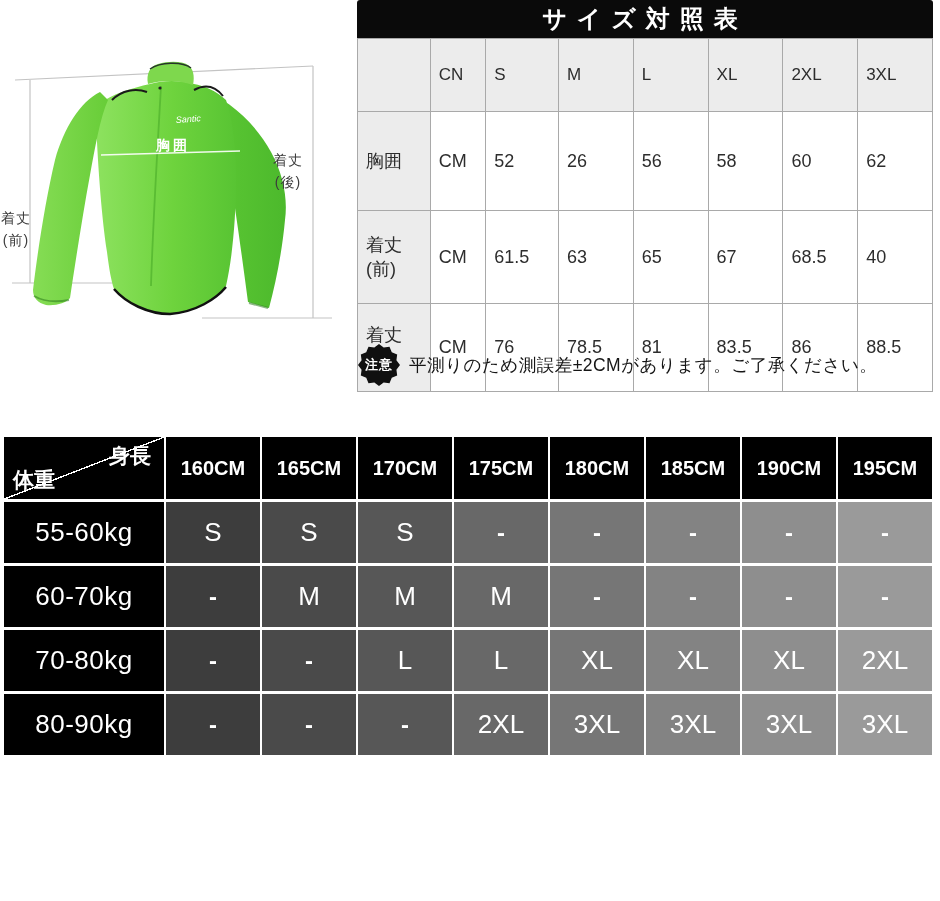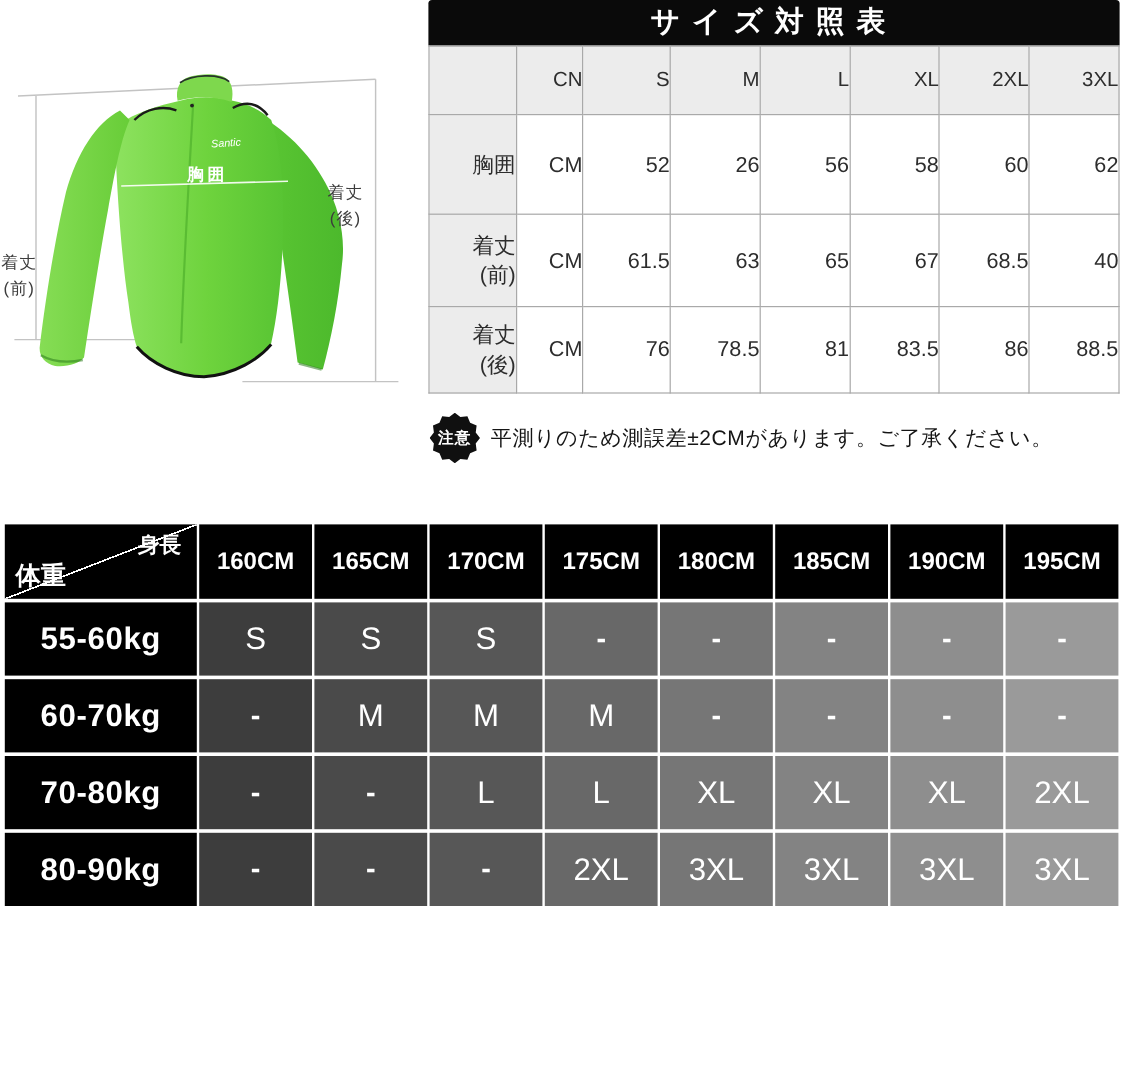--- a/index.html
+++ b/index.html
@@ -20,22 +20,22 @@
 
   
   .size-panel{position:absolute;left:357px;top:0;width:576px;}
   .size-title{
     background:#0a0a0a;color:#ffffff;height:38px;line-height:38px;
     text-align:center;font-size:24px;font-weight:bold;letter-spacing:10px;
     border-radius:3px 3px 0 0;
   }
   table.size-table{border-collapse:collapse;width:576px;table-layout:fixed;}
   .size-table th,.size-table td{
-    border:1px solid #a9a9a9;text-align:right;vertical-align:middle;
-    font-size:18px;color:#2d2d2d;font-weight:normal;background:#ffffff;padding:0;
+    border:1px solid #a9a9a9;text-align:left;vertical-align:middle;
+    font-size:18px;color:#2d2d2d;font-weight:normal;background:#ffffff;padding:8px;
   }
   .size-table thead th{background:#ececec;height:56px;font-size:17px;}
   .size-table tbody th{background:#ececec;white-space:pre-line;line-height:1.35;font-size:18px;}
   .size-table tbody tr:nth-child(1) td,.size-table tbody tr:nth-child(1) th{height:82px;}
   .size-table tbody tr:nth-child(2) td,.size-table tbody tr:nth-child(2) th{height:76px;}
   .size-table tbody tr:nth-child(3) td,.size-table tbody tr:nth-child(3) th{height:71px;}
 
   
   .note-row{position:absolute;left:358px;top:344px;width:578px;display:flex;align-items:center;gap:9px;}
   .note-badge{
@@ -49,24 +49,24 @@
   
   table.fit-table{
     position:absolute;left:2px;top:434px;
     border-collapse:separate;border-spacing:2px 3px;
   }
   .fit-table th,.fit-table td{padding:0;text-align:center;vertical-align:middle;}
   .fit-corner{
     width:160px;height:62px;background-color:#000;position:relative;
     background-image:linear-gradient(to bottom right,transparent 49.5%,#ffffff 49.5%,#ffffff 50.7%,transparent 50.7%);
   }
-  .corner-height{position:absolute;top:5px;right:13px;color:#fff;font-size:18px;font-weight:bold;}
+  .corner-height{position:absolute;top:5px;right:13px;color:#fff;font-size:21px;font-weight:bold;}
   .corner-weight{position:absolute;bottom:5px;left:9px;color:#fff;font-size:21px;font-weight:bold;}
   .fit-table th.height-col{width:94px;height:62px;background:#000;color:#fff;font-size:20px;font-weight:bold;}
-  .fit-table th.weight-row{height:61px;background:#000;color:#fff;font-size:26px;font-weight:bold;letter-spacing:0.5px;}
+  .fit-table th.weight-row{height:61px;background:#000;color:#fff;font-size:26px;font-weight:normal;letter-spacing:0.5px;}
   .fit-table td.size-cell{height:61px;color:#fff;font-size:26px;font-weight:normal;}
   .fit-table td.size-cell.dash{font-weight:bold;font-size:24px;}
 </style>
 </head>
 <body>
 
 <div class="jacket-figure">
   <svg width="355" height="295" viewBox="0 55 355 295">
     <defs>
       <linearGradient id="bodyGrad" x1="0" y1="0" x2="1" y2="0">

